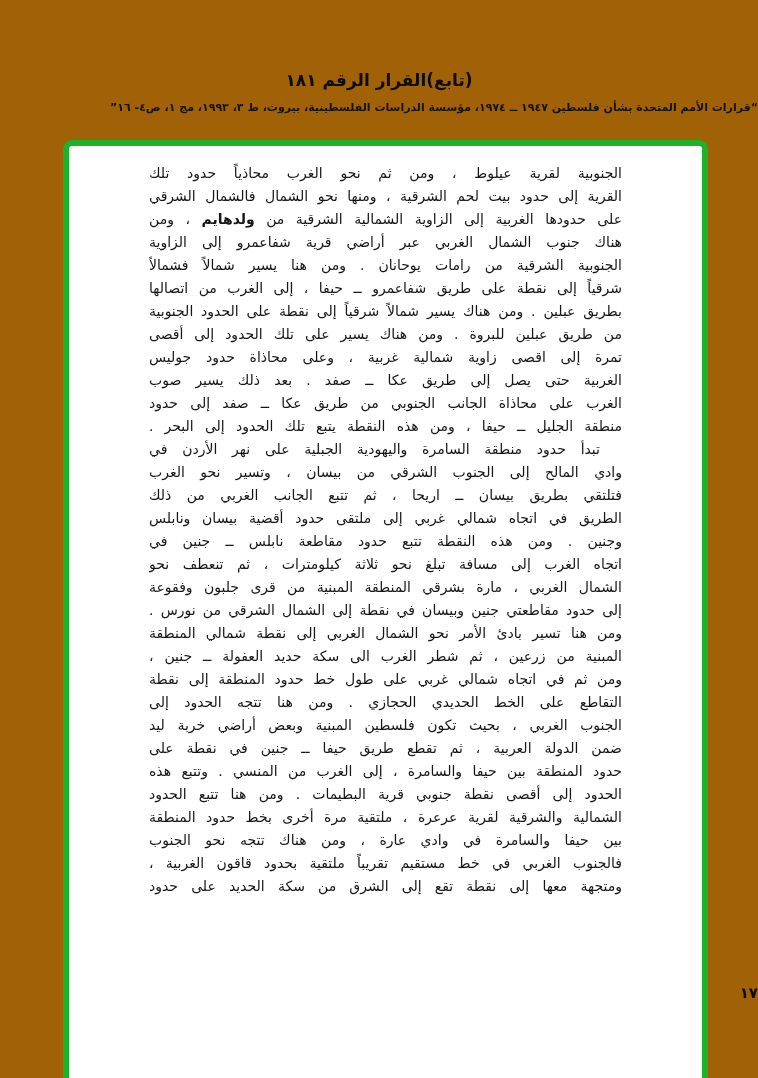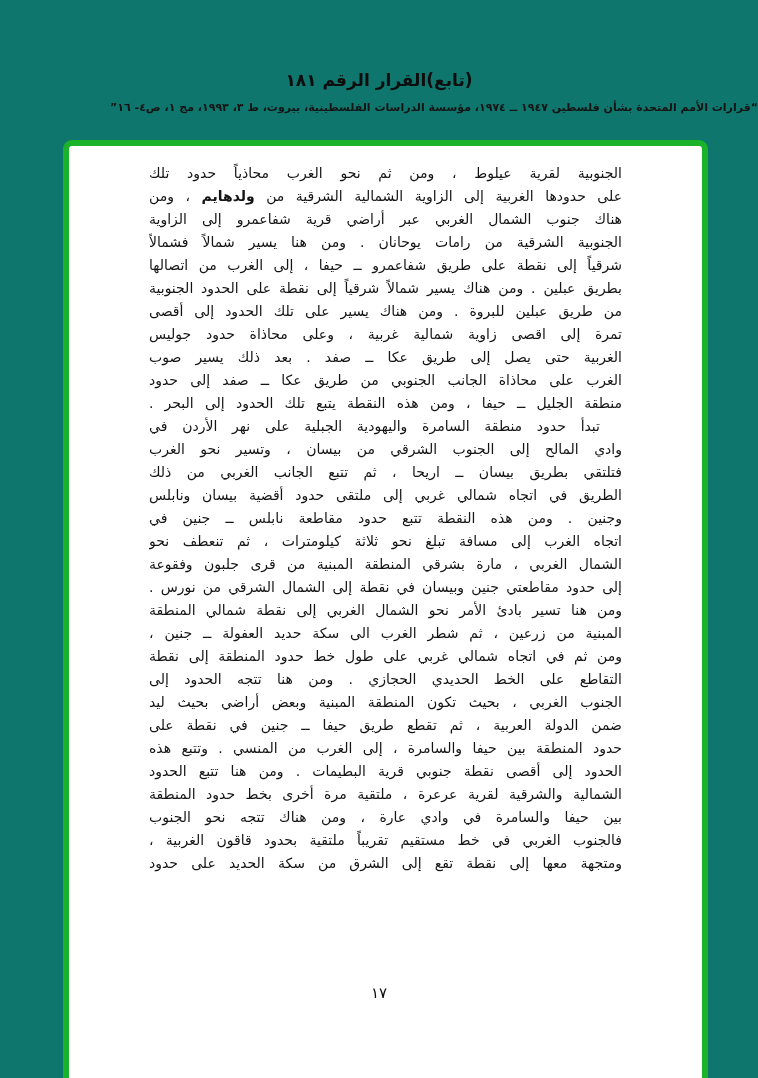--- a/index.html
+++ b/index.html
@@ -4,21 +4,21 @@
 <style>
   html, body {
     margin: 0;
     padding: 0;
     background: #ffffff;
   }
   .page {
     position: relative;
     width: 758px;
     height: 1078px;
-    background: #0f766e;
+    background: #a16207;
     overflow: hidden;
     font-family: "DejaVu Sans", sans-serif;
     color: #121212;
   }
   .doc-title {
     position: absolute;
     top: 70px;
     left: 0;
     right: 0;
     text-align: center;
@@ -69,40 +69,41 @@
     -moz-text-align-last: justify;
     word-spacing: 1px;
   }
   .line.first-indent { text-indent: 22px; }
   .line b { font-weight: bold; }
   .page-number {
     position: absolute;
     top: 984px;
     left: 0;
     right: 0;
-    text-align: center;
+    text-align: right;
     direction: rtl;
-    font-weight: normal;
+    font-weight: bold;
     font-size: 15px;
     color: #0d0d0d;
   }
 </style>
 </head>
 <body>
 
 <div class="page" style="color: rgb(20, 20, 20);">
 
   <div class="doc-title">(تابع)القرار الرقم ١٨١</div>
 
   <div class="doc-citation">“قرارات الأمم المتحدة بشأن فلسطين ١٩٤٧ ــ ١٩٧٤، مؤسسة الدراسات الفلسطينية، بيروت، ط ٣، ١٩٩٣، مج ١، ص٤- ١٦”</div>
 
   <div class="text-frame" style="border-color: rgb(27, 179, 42);">
     <div class="body-text">
         <div class="para">
           <div class="line">الجنوبية لقرية عيلوط ، ومن ثم نحو الغرب محاذياً حدود تلك</div>
+          <div class="line">القرية إلى حدود بيت لحم الشرقية ، ومنها نحو الشمال فالشمال الشرقي</div>
           <div class="line">على حدودها الغربية إلى الزاوية الشمالية الشرقية من <b>ولدهايم</b> ، ومن</div>
           <div class="line">هناك جنوب الشمال الغربي عبر أراضي قرية شفاعمرو إلى الزاوية</div>
           <div class="line">الجنوبية الشرقية من رامات يوحانان . ومن هنا يسير شمالاً فشمالاً</div>
           <div class="line">شرقياً إلى نقطة على طريق شفاعمرو ــ حيفا ، إلى الغرب من اتصالها</div>
           <div class="line">بطريق عبلين . ومن هناك يسير شمالاً شرقياً إلى نقطة على الحدود الجنوبية</div>
           <div class="line">من طريق عبلين للبروة . ومن هناك يسير على تلك الحدود إلى أقصى</div>
           <div class="line">تمرة إلى اقصى زاوية شمالية غربية ، وعلى محاذاة حدود جوليس</div>
           <div class="line">الغربية حتى يصل إلى طريق عكا ــ صفد . بعد ذلك يسير صوب</div>
           <div class="line">الغرب على محاذاة الجانب الجنوبي من طريق عكا ــ صفد إلى حدود</div>
           <div class="line">منطقة الجليل ــ حيفا ، ومن هذه النقطة يتبع تلك الحدود إلى البحر .</div>
@@ -113,21 +114,21 @@
           <div class="line">فتلتقي بطريق بيسان ــ اريحا ، ثم تتبع الجانب الغربي من ذلك</div>
           <div class="line">الطريق في اتجاه شمالي غربي إلى ملتقى حدود أقضية بيسان ونابلس</div>
           <div class="line">وجنين . ومن هذه النقطة تتبع حدود مقاطعة نابلس ــ جنين في</div>
           <div class="line">اتجاه الغرب إلى مسافة تبلغ نحو ثلاثة كيلومترات ، ثم تنعطف نحو</div>
           <div class="line">الشمال الغربي ، مارة بشرقي المنطقة المبنية من قرى جلبون وفقوعة</div>
           <div class="line">إلى حدود مقاطعتي جنين وبيسان في نقطة إلى الشمال الشرقي من نورس .</div>
           <div class="line">ومن هنا تسير بادئ الأمر نحو الشمال الغربي إلى نقطة شمالي المنطقة</div>
           <div class="line">المبنية من زرعين ، ثم شطر الغرب الى سكة حديد العفولة ــ جنين ،</div>
           <div class="line">ومن ثم في اتجاه شمالي غربي على طول خط حدود المنطقة إلى نقطة</div>
           <div class="line">التقاطع على الخط الحديدي الحجازي . ومن هنا تتجه الحدود إلى</div>
-          <div class="line">الجنوب الغربي ، بحيث تكون المنطقة المبنية وبعض أراضي بحيث ليد</div>
+          <div class="line">الجنوب الغربي ، بحيث تكون فلسطين المبنية وبعض أراضي خربة ليد</div>
           <div class="line">ضمن الدولة العربية ، ثم تقطع طريق حيفا ــ جنين في نقطة على</div>
           <div class="line">حدود المنطقة بين حيفا والسامرة ، إلى الغرب من المنسي . وتتبع هذه</div>
           <div class="line">الحدود إلى أقصى نقطة جنوبي قرية البطيمات . ومن هنا تتبع الحدود</div>
           <div class="line">الشمالية والشرقية لقرية عرعرة ، ملتقية مرة أخرى بخط حدود المنطقة</div>
           <div class="line">بين حيفا والسامرة في وادي عارة ، ومن هناك تتجه نحو الجنوب</div>
           <div class="line">فالجنوب الغربي في خط مستقيم تقريباً ملتقية بحدود قاقون الغربية ،</div>
           <div class="line">ومتجهة معها إلى نقطة تقع إلى الشرق من سكة الحديد على حدود</div>
         </div>
       </div>
   </div>

